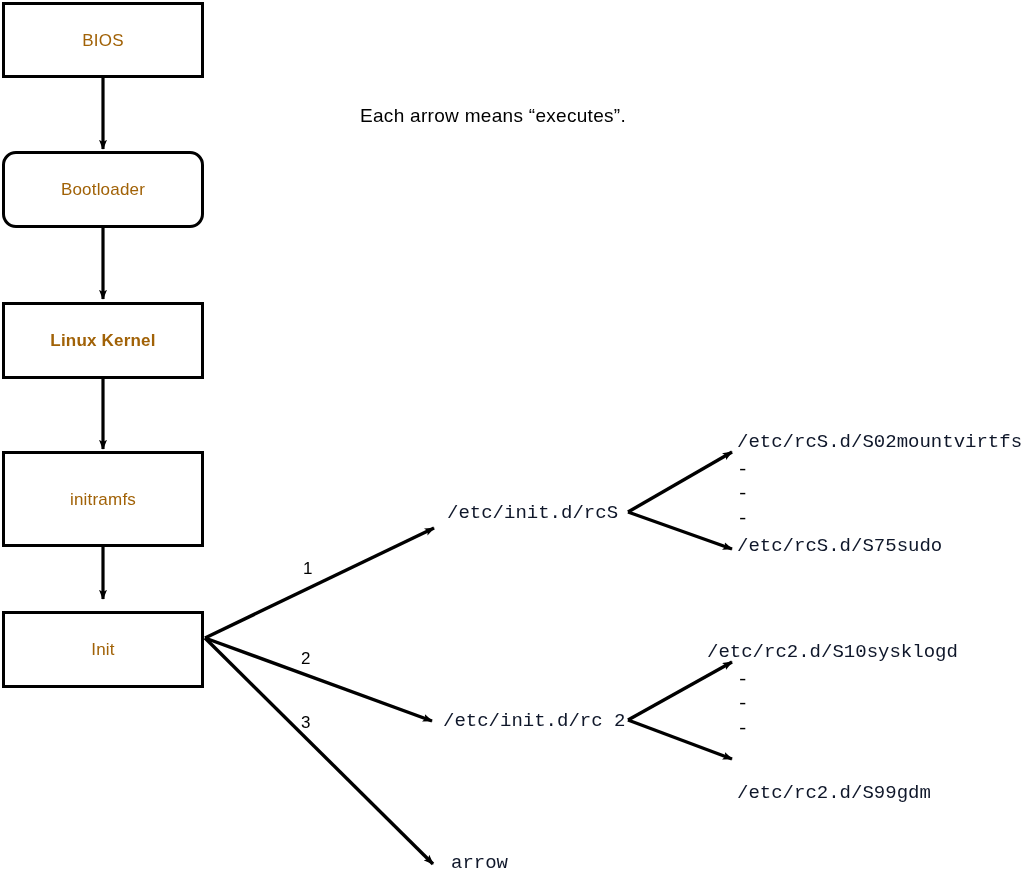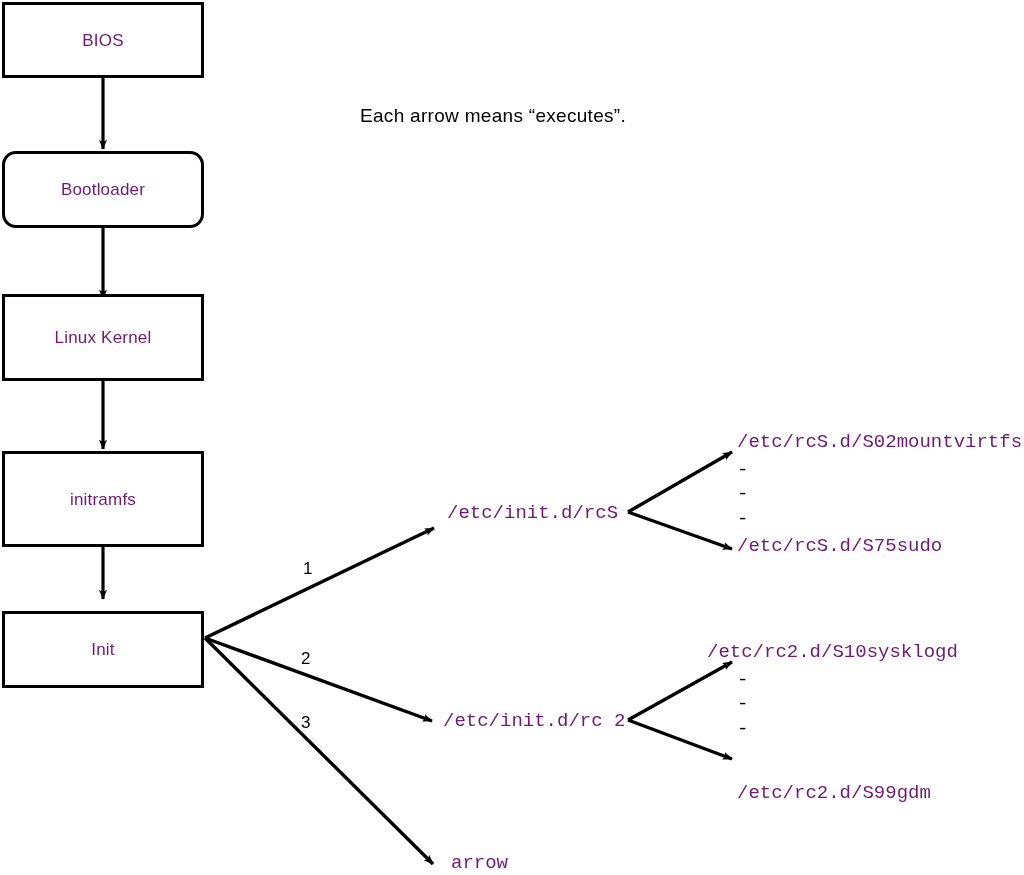--- a/index.html
+++ b/index.html
@@ -27,30 +27,30 @@
     box-sizing: border-box;
     border: 3px solid #000000;
     background: #ffffff;
     display: flex;
     align-items: center;
     justify-content: center;
   }
   .node-label {
     font-family: "Liberation Sans", sans-serif;
     font-size: 17px;
-    color: #701a75;
+    color: #a16207;
     line-height: 1;
     letter-spacing: 0.2px;
     white-space: nowrap;
   }
   .mono-label {
     position: absolute;
     font-family: "Liberation Mono", monospace;
     font-size: 19px;
-    color: #701a75;
+    color: #0f172a;
     line-height: 1;
     white-space: nowrap;
   }
   .dash-label {
     position: absolute;
     font-family: "Liberation Mono", monospace;
     font-size: 19px;
     color: #000000;
     line-height: 1;
     white-space: nowrap;
@@ -112,21 +112,21 @@
   <div class="caption-text" style="left:360px; top:106px;">Each arrow means “executes”.</div>
 
   <div class="node-box" style="left:2px; top:2px; width:202px; height:76px;">
     <span class="node-label">BIOS</span>
   </div>
 
   <div class="node-box" style="left:2px; top:151px; width:202px; height:77px;border-radius:14px;">
     <span class="node-label">Bootloader</span>
   </div>
 
-  <div class="node-box" style="left:2px; top:294px; width:202px; height:87px;">
+  <div class="node-box" style="left:2px; top:302px; width:202px; height:77px;font-weight:bold;">
     <span class="node-label">Linux Kernel</span>
   </div>
 
   <div class="node-box" style="left:2px; top:451px; width:202px; height:96px;">
     <span class="node-label">initramfs</span>
   </div>
 
   <div class="node-box" style="left:2px; top:611px; width:202px; height:77px;">
     <span class="node-label">Init</span>
   </div>

